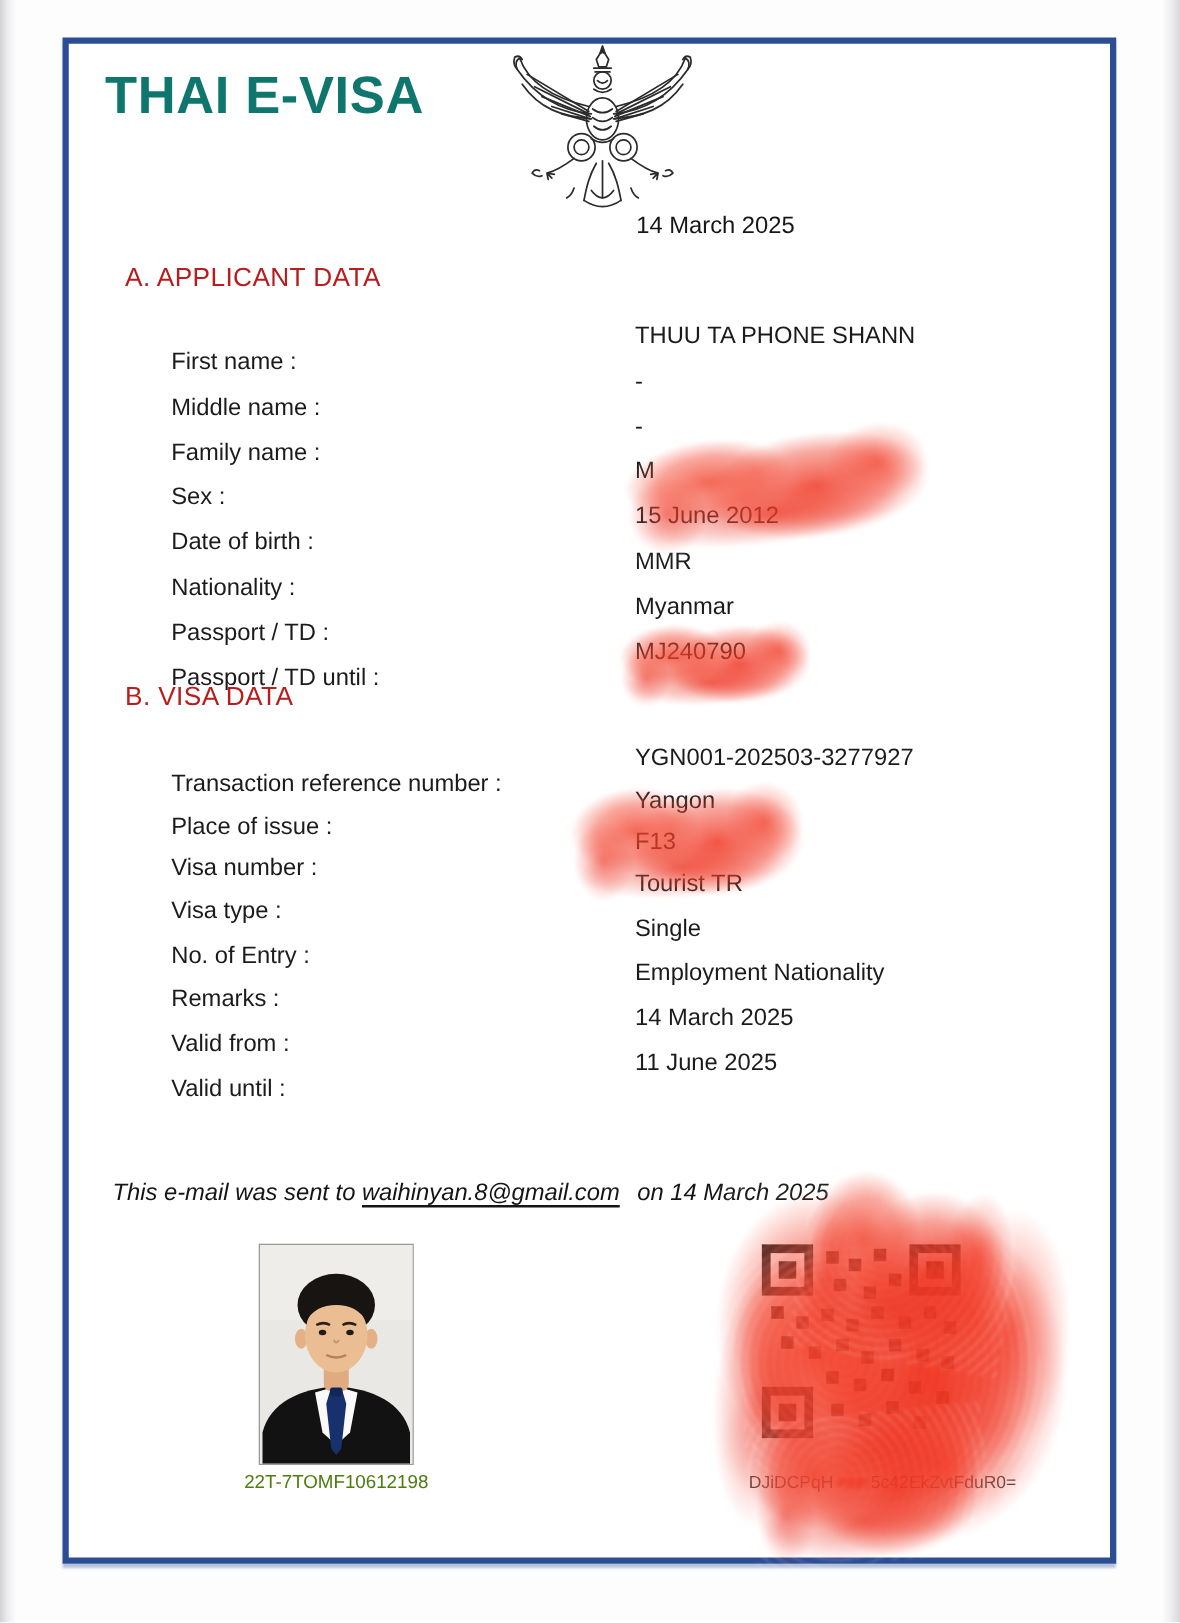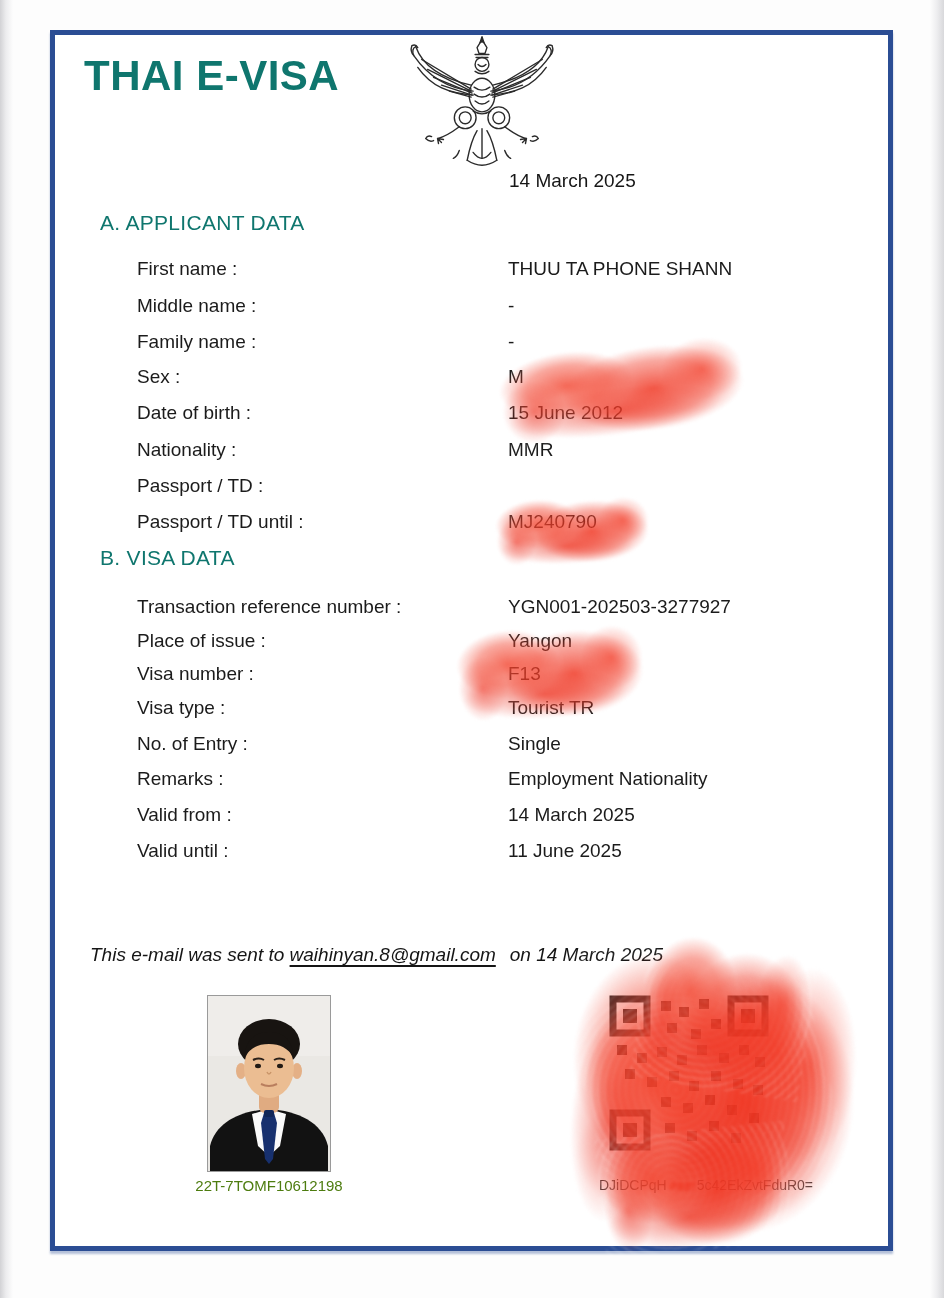--- a/index.html
+++ b/index.html
@@ -27,24 +27,24 @@
   }
   .doc-title {
     position:absolute; left:84px; top:52px;
     font-size:42px; font-weight:700; letter-spacing:.5px;
     color:#0f766e;
   }
   .emblem { position:absolute; left:398px; top:33px; width:168px; height:136px; }
   .issue-date { position:absolute; left:509px; top:170px; font-size:19px; color:#161616; }
   .section-heading {
     position:absolute; left:100px;
-    font-size:21px; font-weight:500; color:#0f766e; letter-spacing:.3px;
+    font-size:21px; font-weight:500; color:#b91c1c; letter-spacing:.3px;
   }
   .row { position:absolute; left:0; width:944px; height:26px; }
-  .lbl { position:absolute; left:137px; font-size:19px; color:#1b1b1b; }
+  .lbl { position:absolute; left:137px; font-size:19px; color:#1b1b1b;margin-top:21px; }
   .val { position:absolute; left:508px; width:390px; font-size:19px; color:#1b1b1b; }
   .email-note { position:absolute; left:90px; top:944px; font-size:19px; font-style:italic; color:#151515; }
   .email-note .email {
     text-decoration:underline; text-underline-offset:4px; text-decoration-thickness:1.5px;margin-top:25px;
   }
   .email-note .suffix { margin-left:14px; }
   .photo {
     position:absolute; left:207px; top:995px; width:124px; height:177px;
     border:1px solid #9a9a9a; background:#eceae6;
   }
@@ -151,20 +151,21 @@
 <div class="row" style="top:402px">
   <span class="lbl">Date of birth :</span>
   <span class="val">15 June 2012</span>
 </div>
 <div class="row" style="top:439px">
   <span class="lbl">Nationality :</span>
   <span class="val">MMR</span>
 </div>
 <div class="row" style="top:475px">
   <span class="lbl">Passport / TD :</span>
+  <span class="val">Myanmar</span>
 </div>
 <div class="row" style="top:511px">
   <span class="lbl">Passport / TD until :</span>
   <span class="val">MJ240790</span>
 </div>
 
 <div class="section-heading" style="top:546px">B. VISA DATA</div>
 
 <div class="row" style="top:596px">
   <span class="lbl">Transaction reference number :</span>

